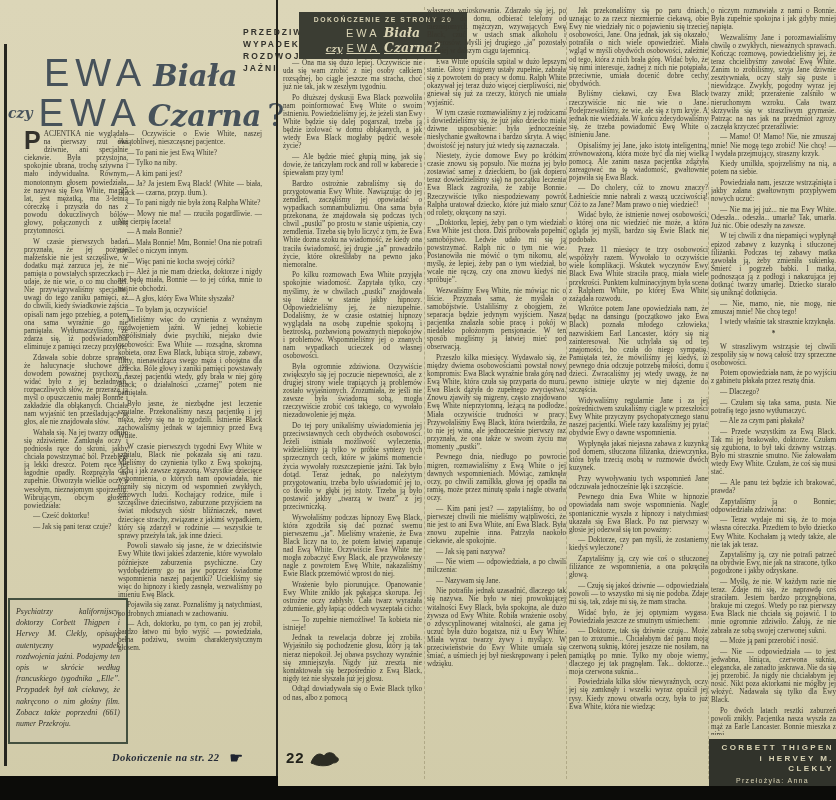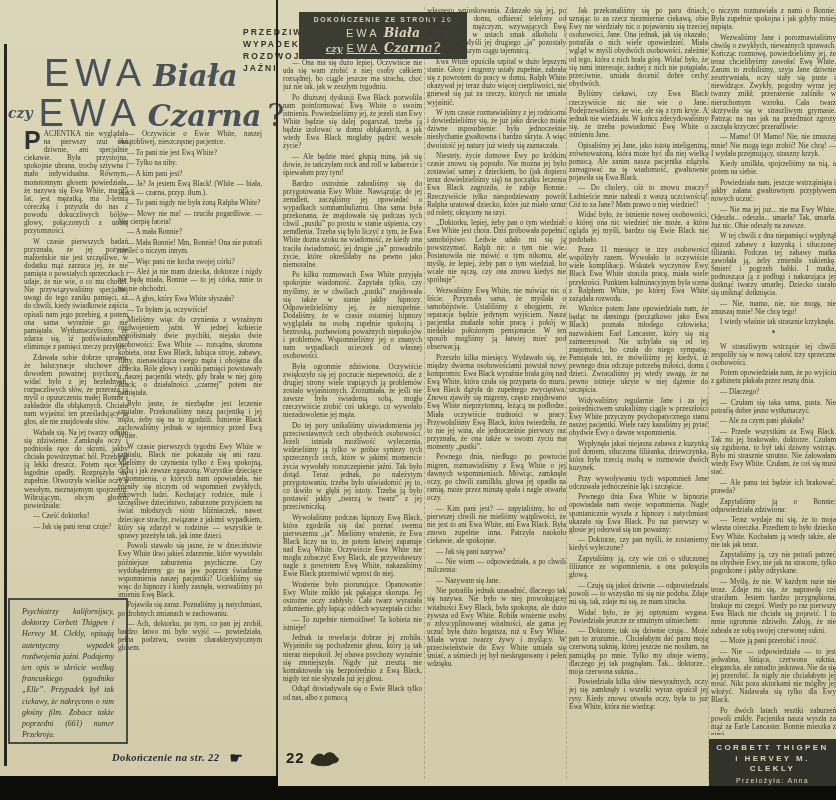--- a/index.html
+++ b/index.html
@@ -24,21 +24,21 @@
   .t-q{font-family:"DejaVu Serif",serif;font-weight:400;font-size:32px;color:var(--title);margin-left:6px;}
   
   .col{position:absolute;font-size:7.2px;line-height:8.1px;text-align:justify;overflow:hidden;color:var(--ink);}
   .col p{margin:0 0 2.5px;text-indent:9px;}
   .col p.cont{text-indent:0;}
   .col p.star{text-indent:0;text-align:center;margin:4px 0;font-weight:bold;}
   #colA p:first-child{text-indent:0;}
   #colA p:first-child::first-letter{float:left;font:bold 25px/19px "Liberation Sans",sans-serif;padding:1px 3px 0 0;color:#33322c;}
   
   .credit-box{position:absolute;left:8px;top:598px;width:120px;height:146px;
-      background:var(--paper-2);border:2px solid #44503f;padding:6px 12px;
+      background:var(--paper-2);border:2px solid #44503f;padding:6px 6px;
       font:italic 7.9px/11.2px "Liberation Serif",serif;color:#33322a;text-align:justify;}
   
   .footer-note{position:absolute;left:112px;top:752px;white-space:nowrap;
       font:italic bold 10.5px/12px "Liberation Serif",serif;color:#262c38;letter-spacing:.4px;}
   .hand{font-style:normal;font-size:15px;margin-left:10px;color:#1f2430;vertical-align:-2px;}
   
   .divider{position:absolute;left:276px;top:0;width:2px;height:788px;background:var(--rule);}
   .gutter{position:absolute;top:7px;height:772px;width:0;border-left:1px dashed #b0a987;}
   
   .cont-box{position:absolute;left:299px;top:12px;width:168px;height:47px;background:var(--boxbg);
@@ -49,21 +49,21 @@
   .cont-box .czy{font-family:"DejaVu Serif",serif;font-style:italic;font-weight:700;font-size:9.5px;margin-right:4px;}
   .cont-box .l2{margin-top:1px;line-height:13px;}
   .cont-box .l3{line-height:13px;text-decoration:underline;}
   
   .pageno{position:absolute;left:286px;top:750px;display:flex;}
   .pageno b{font:bold 15px/16px "Liberation Sans",sans-serif;color:#22221b;letter-spacing:1px;}
   .pageno svg{margin-left:3px;}
   
   .authors{position:absolute;left:709px;top:739px;width:127px;background:#31332b;color:var(--boxtext);
       text-align:center;padding:4px 2px 3px;}
-  .authors .a1{font:bold 8px/10.5px "Liberation Sans",sans-serif;letter-spacing:2.4px;}
+  .authors .a1{font:bold 8px/10.5px "Liberation Sans",sans-serif;letter-spacing:2.4px;text-align:right;}
   .authors .a2{font:7px/11px "Liberation Sans",sans-serif;letter-spacing:1.3px;}
   
   .strip-l{position:absolute;left:0;top:776px;width:278px;height:24px;background:var(--black);}
   .strip-r{position:absolute;left:276px;top:786px;width:560px;height:14px;background:var(--black);}
 </style>
 </head>
 <body>
 
 <div class="page">
 
@@ -190,21 +190,21 @@
       <p>Kiedy umilkła, spojrzeliśmy na nią, a potem na siebie.</p>
       <p>Powiedziała nam, jeszcze wstrząśnięta i jakby zalana gwałtownym przypływem nowych uczuć:</p>
       <p>— Nie ma jej już... nie ma Ewy White. Odeszła... odeszła... umarła? Tak, umarła. Już nic. Obie odeszły na zawsze.</p>
       <p>W tej chwili z dna niepamięci wypłynął epizod zabawy z kuzynką i stłuczonej filiżanki. Podczas tej zabawy matka zawołała ją, żeby zmieniła sukienkę. Śmierć i pogrzeb babki. I matka, podnosząca ją z podłogi i nakazująca jej dotknąć twarzy umarłej. Dziecko starało się uniknąć dotknięcia.</p>
       <p>— Nie, mamo, nie, nie mogę, nie zmuszaj mnie! Nie chcę tego!</p>
       <p>I wtedy właśnie tak strasznie krzyknęła.</p>
       <p class="star">*</p>
       <p>W straszliwym wstrząsie tej chwili zespoliły się w nową całość trzy sprzeczne osobowości.</p>
       <p>Potem opowiedziała nam, że po wyjściu z gabinetu płakała przez resztę dnia.</p>
       <p>— Dlaczego?</p>
-      <p>— Czułam się taka sama, pusta. Nie potrafię dobre jasno wytłumaczyć.</p>
+      <p>— Czułam się taka sama, pusta. Nie potrafię tego jasno wytłumaczyć.</p>
       <p>— Ale za czym pani płakała?</p>
       <p>— Przede wszystkim za Ewą Black. Tak mi jej brakowało, doktorze. Czułam się zgubiona, to był taki dziwny wstrząs. Było mi strasznie smutno. Nie żałowałam wtedy Ewy White. Czułam, że coś się musi stać.</p>
       <p>— Ale panu też będzie ich brakować, prawda?</p>
       <p>Zapytaliśmy ją o Bonnie; odpowiedziała zdziwiona:</p>
       <p>— Teraz wydaje mi się, że to moja własna córeczka. Przedtem to było dziecko Ewy White. Kochałam ją wtedy także, ale nie tak jak teraz.</p>
       <p>Zapytaliśmy ją, czy nie potrafi patrzeć na obydwie Ewy, nie jak na stracone, tylko pogodzone i jakby odzyskane.</p>
       <p>— Myślę, że nie. W każdym razie nie teraz. Zdaje mi się, że naprawdę coś straciłam. Jestem bardzo przygnębiona, brakuje mi czegoś. Wtedy po raz pierwszy Ewa Black nie chciała się pojawić. I to mnie ogromnie zdziwiło. Żałuję, że nie zabrała ze sobą swojej czerwonej sukni.</p>
       <p>— Może ją pani przerobić i nosić.</p>
       <p>— Nie — odpowiedziała — to jest jedwabna, lśniąca, czerwona suknia, elegancka, ale zanadto jaskrawa. Nie da się jej przerobić. Ja nigdy nie chciałabym jej nosić. Nikt poza aktorkami nie mógłby jej włożyć. Nadawała się tylko dla Ewy Black.</p>
       <p>Po dwóch latach resztki zaburzeń powoli znikły. Pacjentka nasza wyszła za mąż za Earle Lancaster. Bonnie mieszka z nimi.</p>

